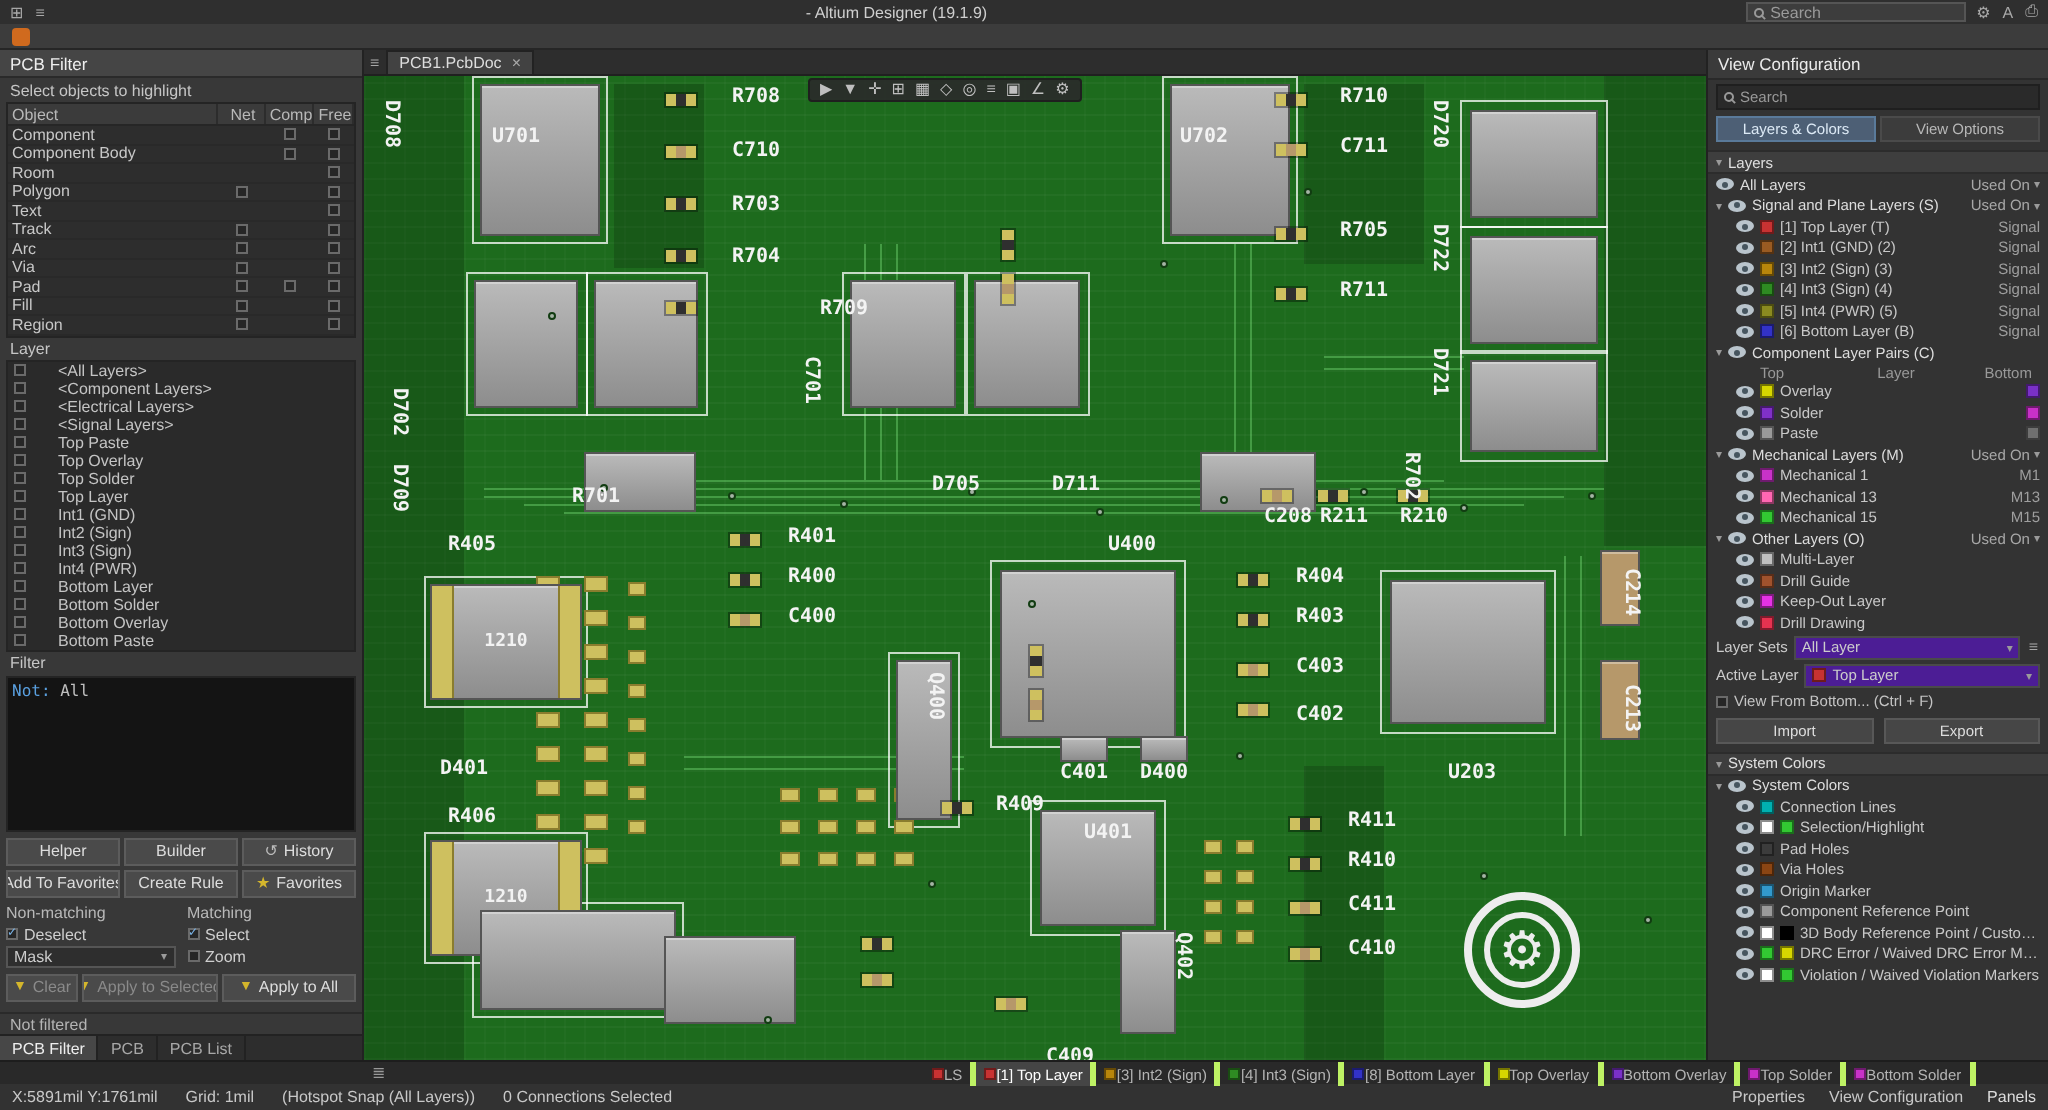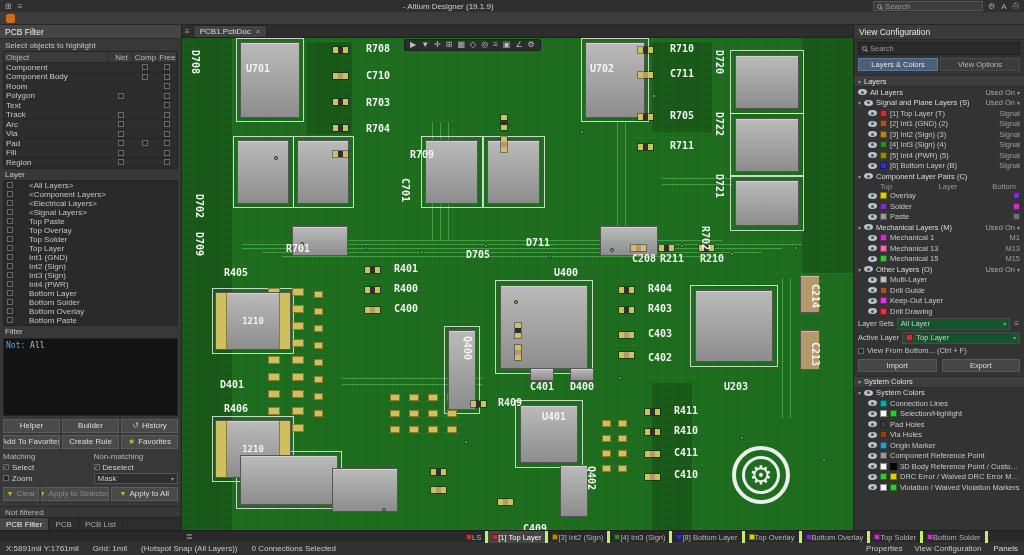--- a/index.html
+++ b/index.html
@@ -102,21 +102,21 @@
 .tri{color:#9a9a9a;font-size:6px}
 .useon{display:flex;align-items:center;gap:2px;color:#a8a8a8}
 .sw{width:7px;height:7px;border:1px solid rgba(0,0,0,.45);flex:0 0 auto}
 .eye{width:9px;height:6px;border-radius:50%;background:#b9c4cc;position:relative;flex:0 0 auto}
 .eye::after{content:"";position:absolute;left:3px;top:1.5px;width:3px;height:3px;border-radius:50%;background:#46555f}
 .pairhdr{display:flex;height:9px;align-items:center;padding:0 8px 0 26px;color:#999}
 .pairhdr span{flex:1}
 .pairhdr .pc2{text-align:center}
 .pairhdr .pc3{text-align:right}
 .ls-row{display:flex;align-items:center;gap:3px;padding:0 4px;height:14px;flex:0 0 auto}
-.ddbox{flex:1;height:12px;background:#14532d;border:1px solid #4a4a4a;display:flex;align-items:center;justify-content:space-between;padding:0 3px;color:#ccc}
+.ddbox{flex:1;height:12px;background:#4c1d95;border:1px solid #4a4a4a;display:flex;align-items:center;justify-content:space-between;padding:0 3px;color:#ccc}
 .impexp{display:flex;gap:5px;padding:2px 4px;flex:0 0 auto}
 .btn2{flex:1;height:13px;background:#464646;border:1px solid #585858;display:flex;align-items:center;justify-content:center;color:#ddd}
 .vfb{display:flex;align-items:center;gap:3px;height:12px;padding:0 4px;color:#c4c4c4;flex:0 0 auto}
 
 .layerstrip{height:12px;background:#292929;border-top:1px solid #1d1d1d;position:relative;flex:0 0 auto}
 .ls-icon{position:absolute;left:186px;top:1px;font-size:8px;color:#999}
 .ls-tabs{position:absolute;left:462px;top:0;display:flex;height:12px}
 .lstab{display:flex;align-items:center;gap:0;padding:0 4px;font-size:7.5px;color:#b4b4b4;border-right:3px solid #bef264;white-space:nowrap}
 .lstab.active{background:#454545;color:#fff}
 .lstab .sw{width:6px;height:6px}
@@ -360,41 +360,41 @@
         <div class="btn">
             <span>Create Rule</span>
           </div>
         <div class="btn">
             <span class="star">★</span>
             <span>Favorites</span>
           </div>
       </div>
       <div class="matchwrap">
         <div class="mcol">
+          <div class="mtitle">Non-matching</div>
+          <div class="mitem">
+              <span class="cb on"></span>
+              <span>Deselect</span>
+            </div>
+          <div class="mitem">
+              <span class="dd">
+                <span>Mask</span>
+                <span class="tri">▾</span>
+              </span>
+            </div>
+        </div>
+        <div class="mcol">
           <div class="mtitle">Matching</div>
           <div class="mitem">
               <span class="cb on"></span>
               <span>Select</span>
             </div>
           <div class="mitem">
               <span class="cb"></span>
               <span>Zoom</span>
-            </div>
-        </div>
-        <div class="mcol">
-          <div class="mtitle">Non-matching</div>
-          <div class="mitem">
-              <span class="cb on"></span>
-              <span>Deselect</span>
-            </div>
-          <div class="mitem">
-              <span class="dd">
-                <span>Mask</span>
-                <span class="tri">▾</span>
-              </span>
             </div>
         </div>
       </div>
       <div class="applyrow">
         <div class="btn dis clear">
             <span class="funnel">▼</span>
             <span>Clear</span>
           </div>
         <div class="btn dis">
             <span class="funnel">▼</span>
@@ -713,21 +713,21 @@
             <span class="silk" style="position: absolute; left: 64px; top: 26px;">U701</span>
             <span class="silk" style="position: absolute; left: 184px; top: 6px;">R708</span>
             <span class="silk" style="position: absolute; left: 184px; top: 33px;">C710</span>
             <span class="silk" style="position: absolute; left: 184px; top: 60px;">R703</span>
             <span class="silk" style="position: absolute; left: 184px; top: 86px;">R704</span>
             <span class="silk" style="position: absolute; left: 184px; top: 112px; margin-left: 44px;">R709</span>
             <span class="silk v" style="position: absolute; left: 228px; top: 140px;">C701</span>
             <span class="silk v" style="position: absolute; left: 22px; top: 156px;">D702</span>
             <span class="silk v" style="position: absolute; left: 22px; top: 194px;">D709</span>
             <span class="silk" style="position: absolute; left: 104px; top: 206px;">R701</span>
-            <span class="silk" style="position: absolute; left: 284px; top: 212px;">D705</span>
+            <span class="silk" style="position: absolute; left: 284px; top: 200px;">D705</span>
             <span class="silk" style="position: absolute; left: 344px; top: 200px;">D711</span>
             <span class="silk" style="position: absolute; left: 408px; top: 26px;">U702</span>
             <span class="silk" style="position: absolute; left: 488px; top: 6px;">R710</span>
             <span class="silk" style="position: absolute; left: 488px; top: 31px;">C711</span>
             <span class="silk" style="position: absolute; left: 488px; top: 73px;">R705</span>
             <span class="silk" style="position: absolute; left: 488px; top: 103px;">R711</span>
             <span class="silk v" style="position: absolute; left: 542px; top: 12px;">D720</span>
             <span class="silk v" style="position: absolute; left: 542px; top: 74px;">D722</span>
             <span class="silk v" style="position: absolute; left: 542px; top: 136px;">D721</span>
             <span class="silk v" style="position: absolute; left: 528px; top: 188px;">R702</span>

